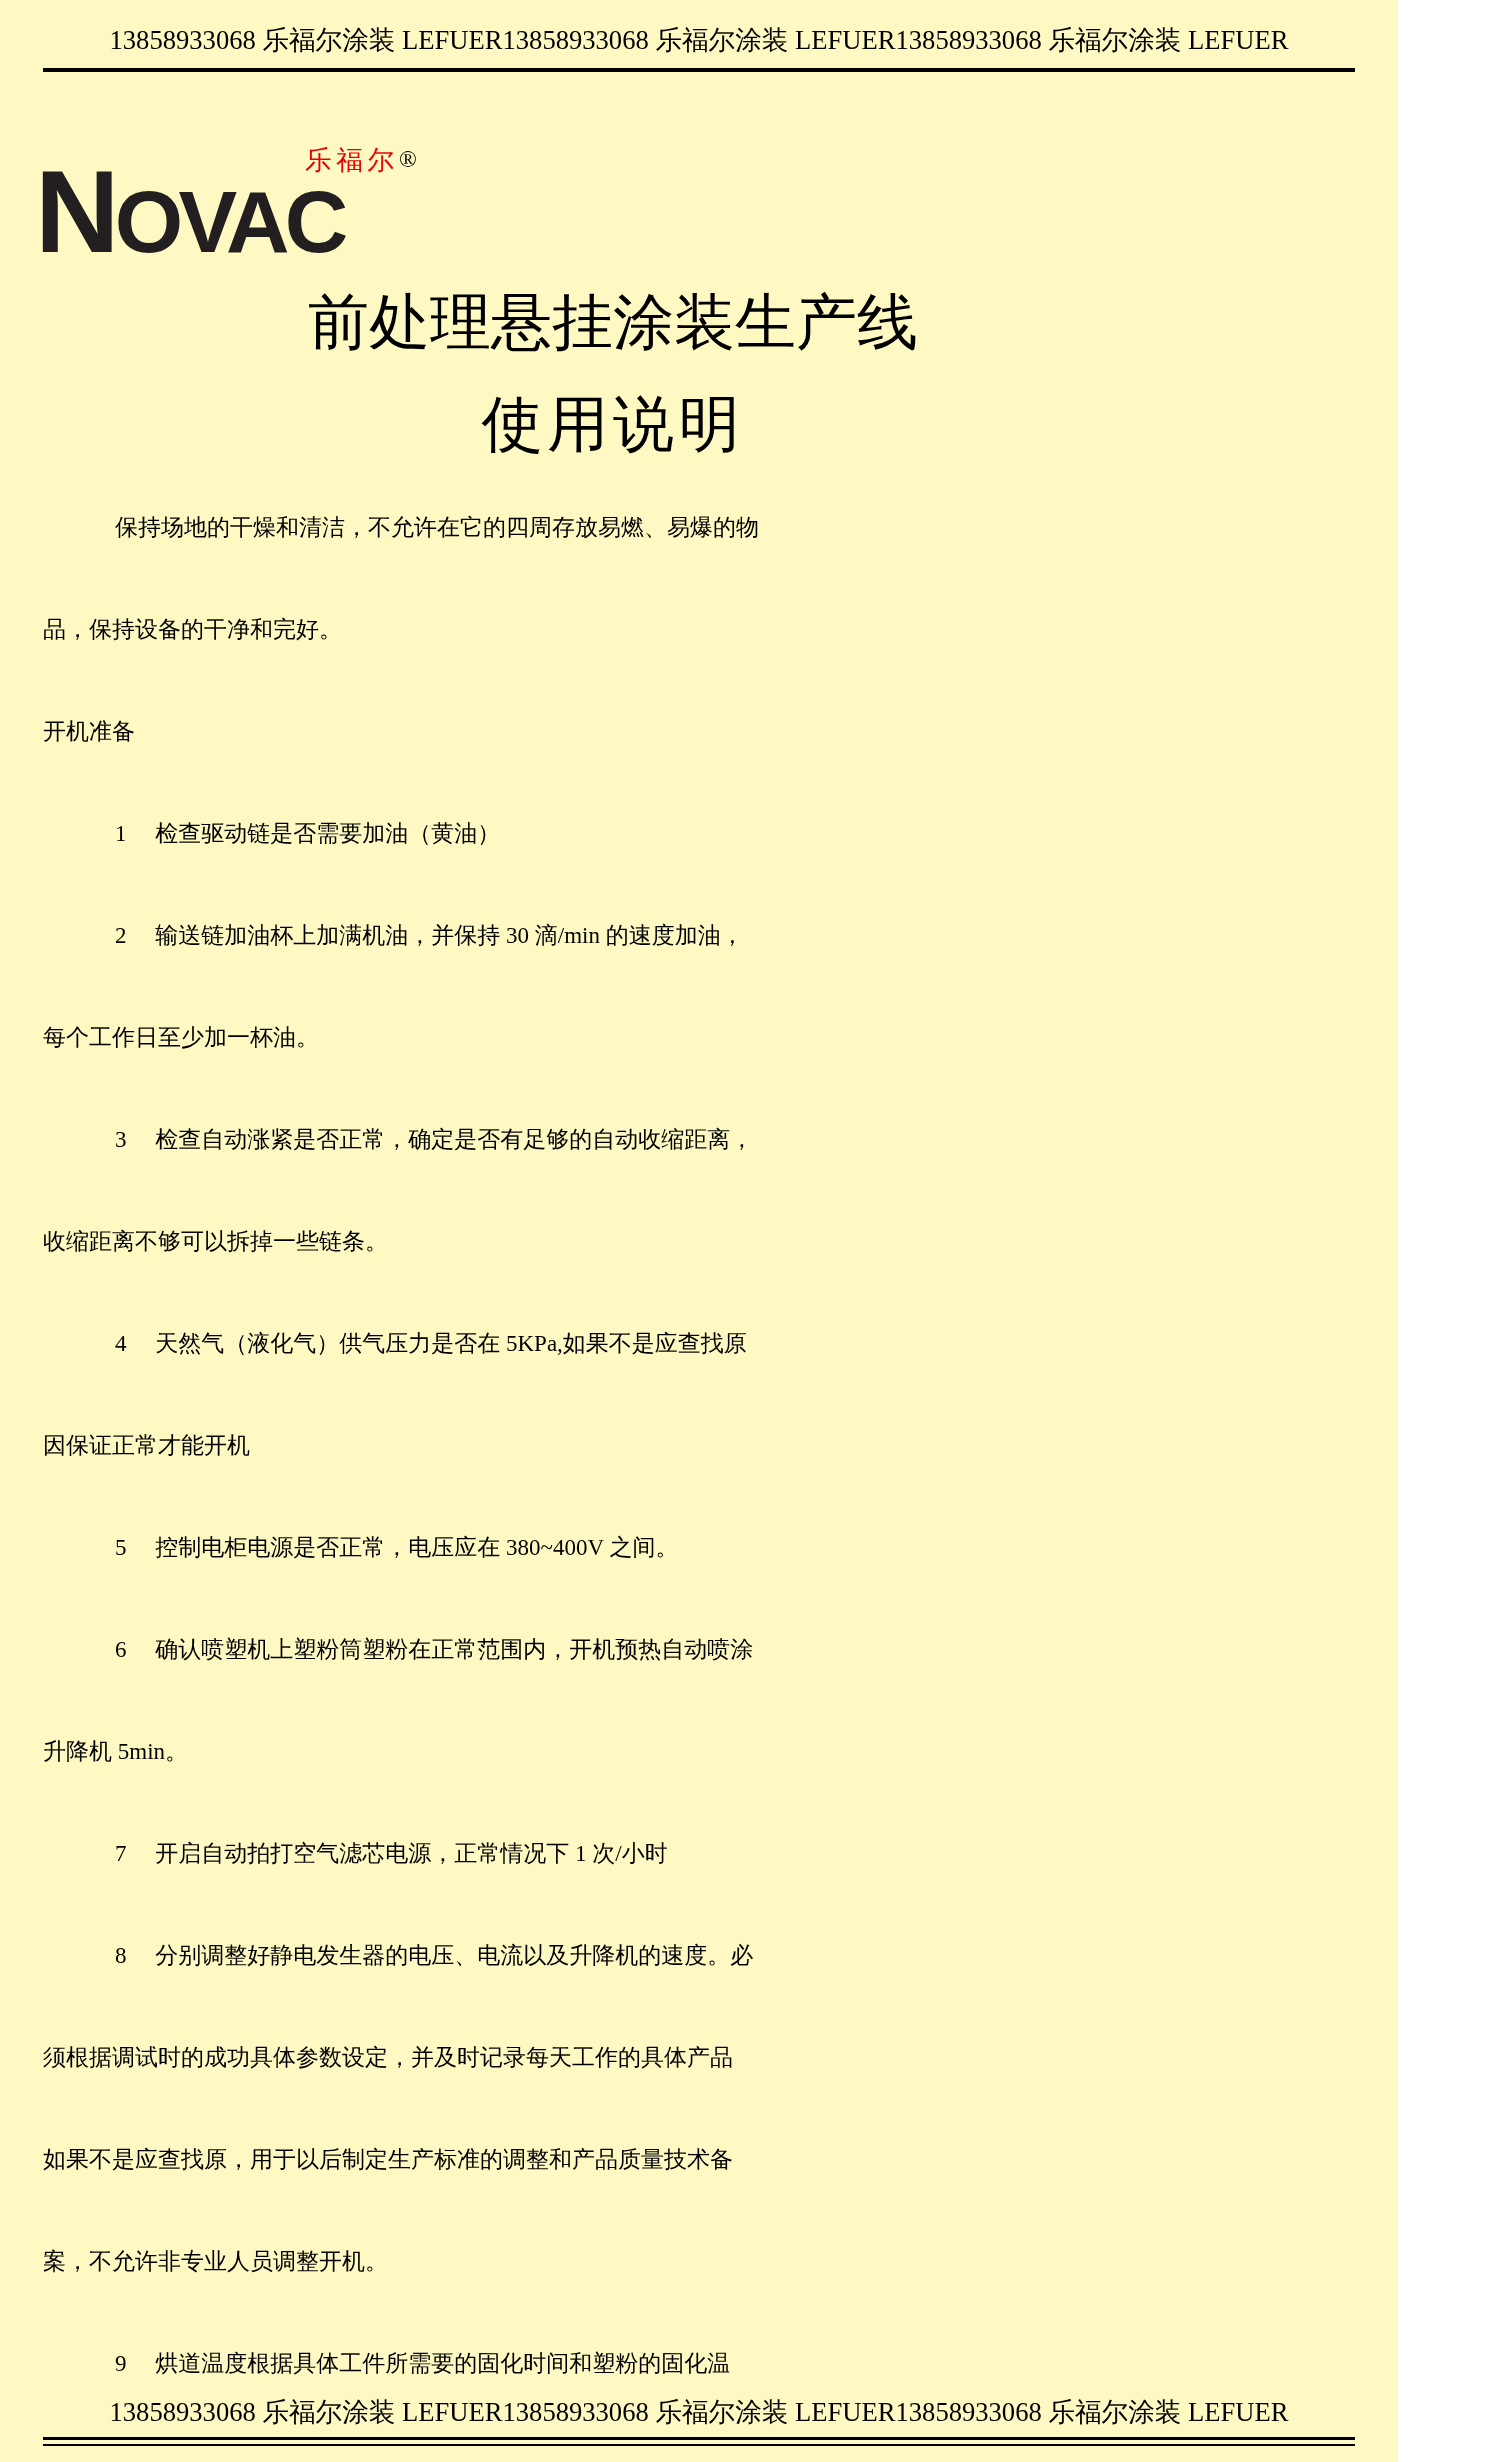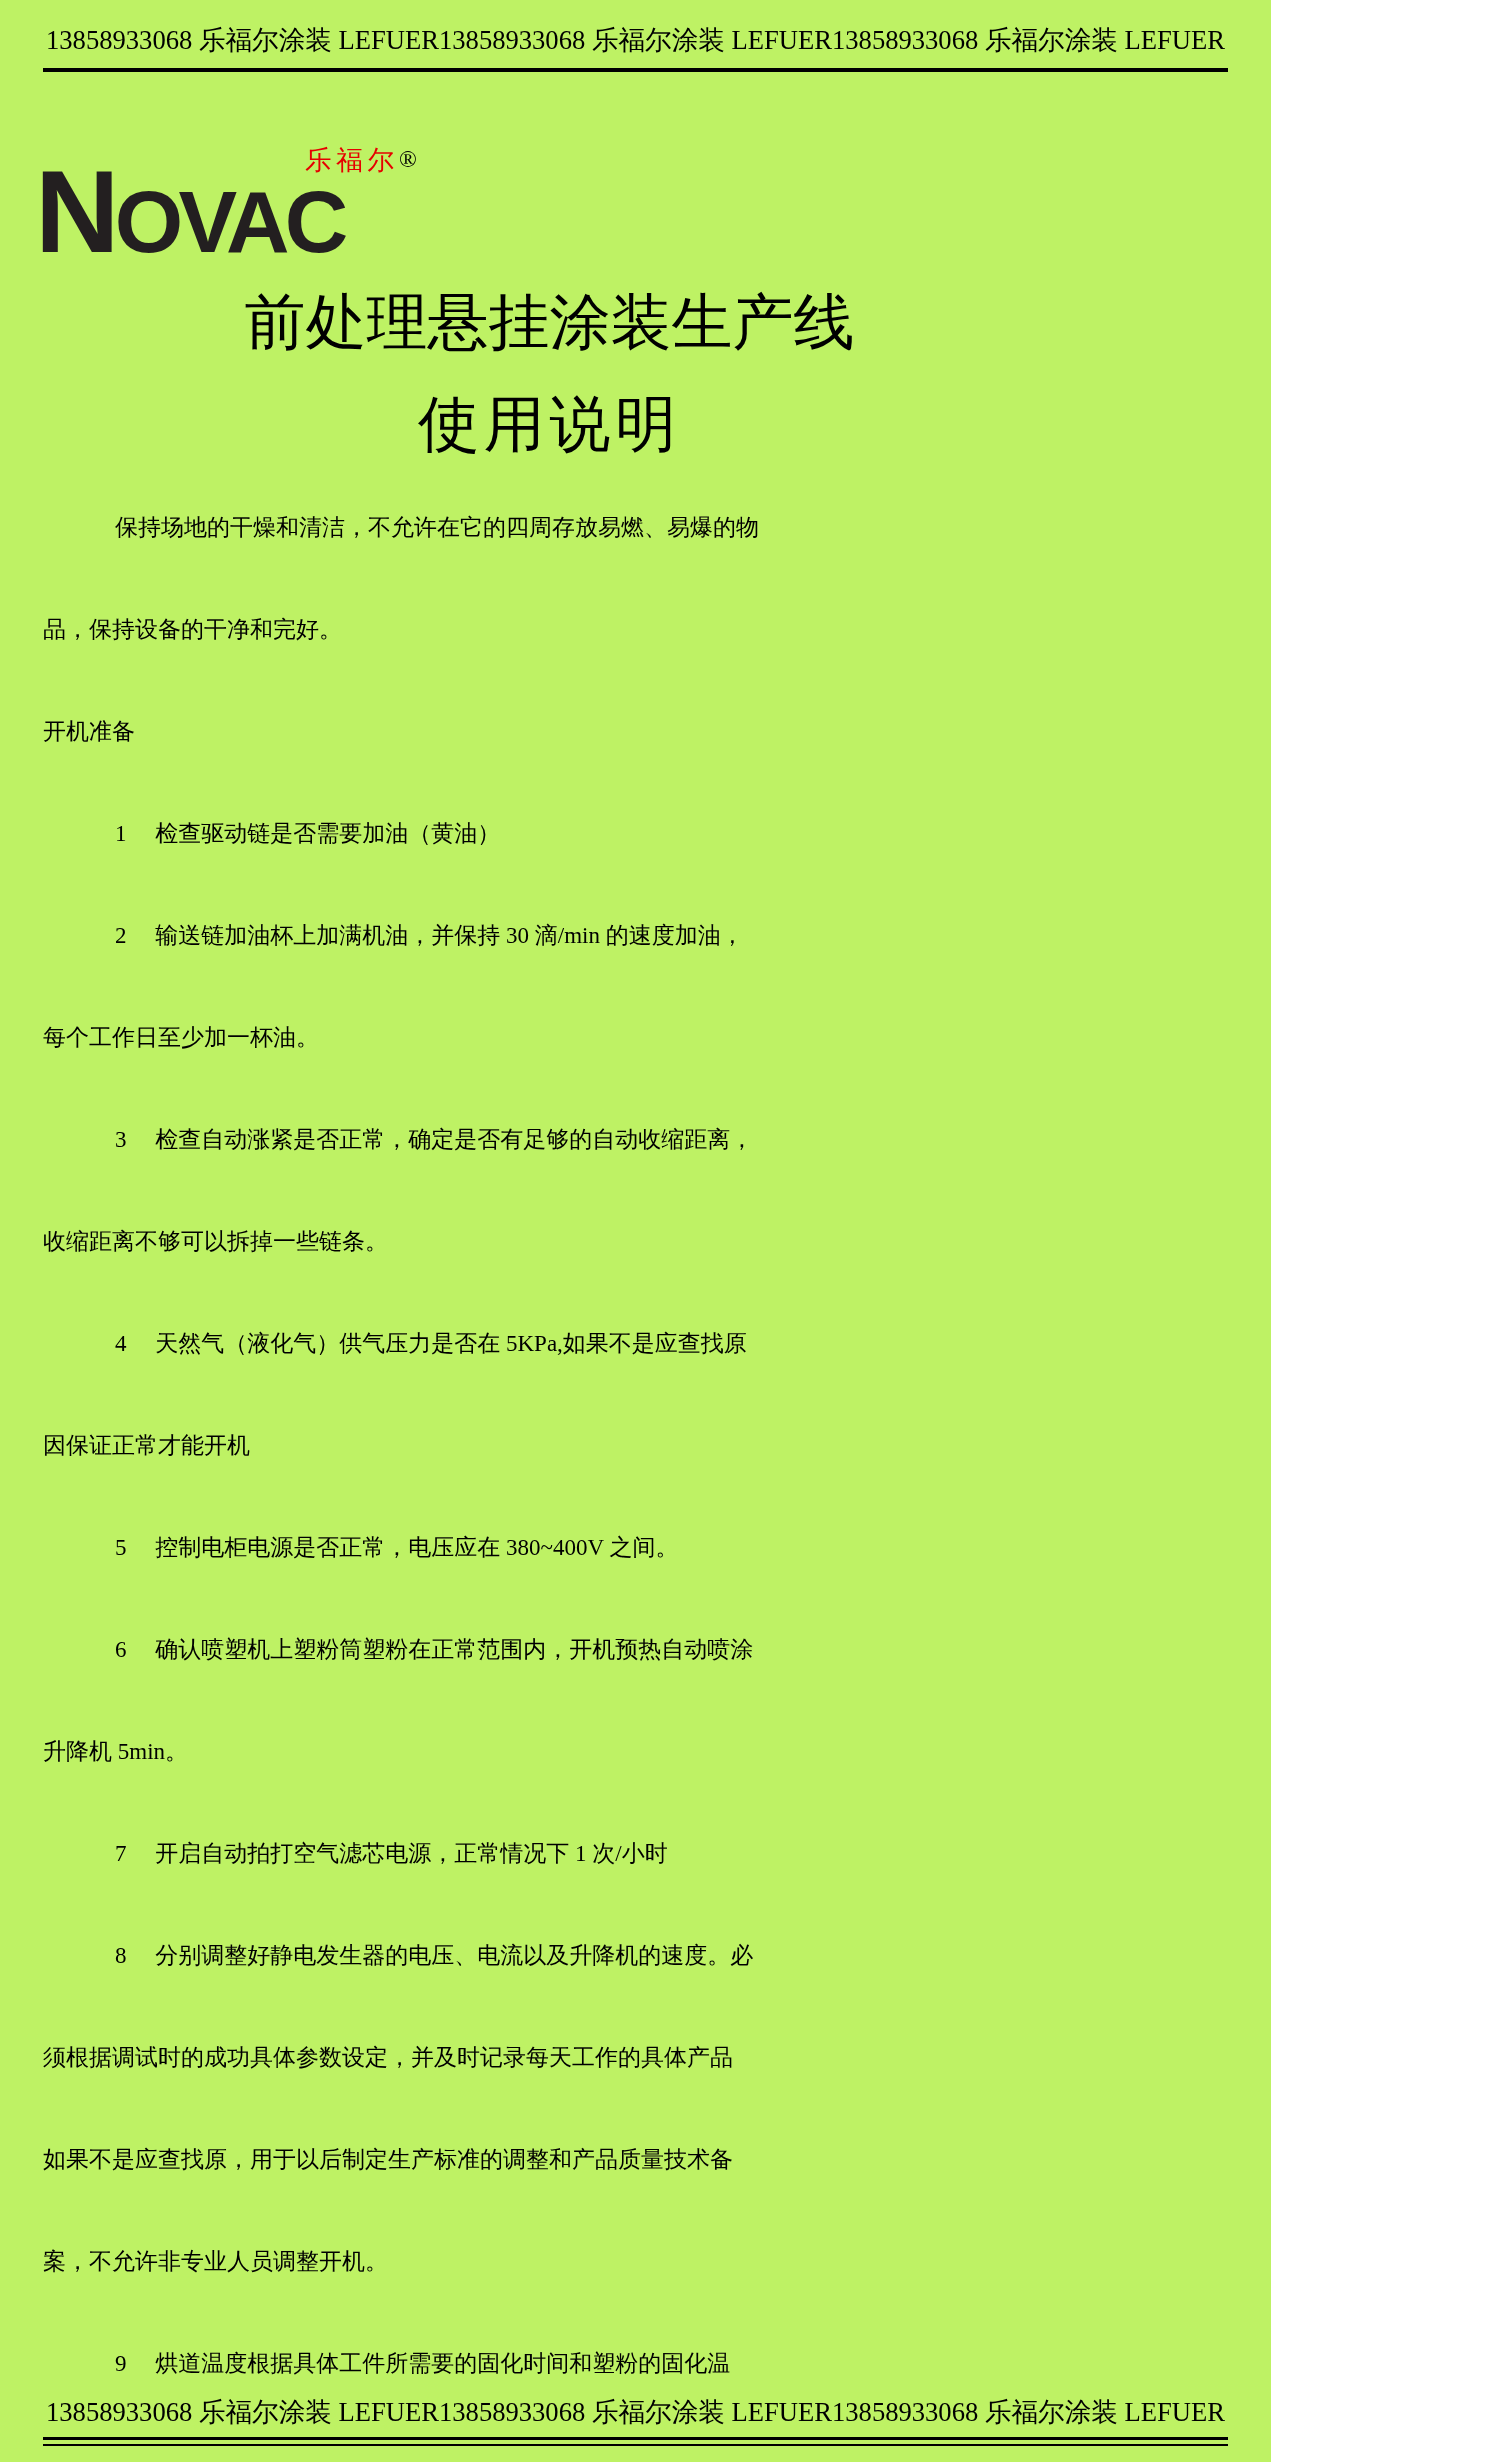--- a/index.html
+++ b/index.html
@@ -1,20 +1,20 @@
 <!DOCTYPE html>
 <html style="font-size:12.5px"><head>
 <meta charset="utf-8">
 <style>
   html, body { margin: 0; padding: 0; background: #ffffff; }
   .page {
     position: relative;
-    width: 1271px;
+    width: 1398px;
     height: 2462px;
-    background: #bef264;
+    background: #fef9c3;
     color: #000000;
     font-family: "Liberation Serif", "DejaVu Serif", serif;
     overflow: hidden;
   }
 
   
   .header-text {
     position: absolute;
     top: 22px; left: 43px; right: 43px;
     text-align: center;

